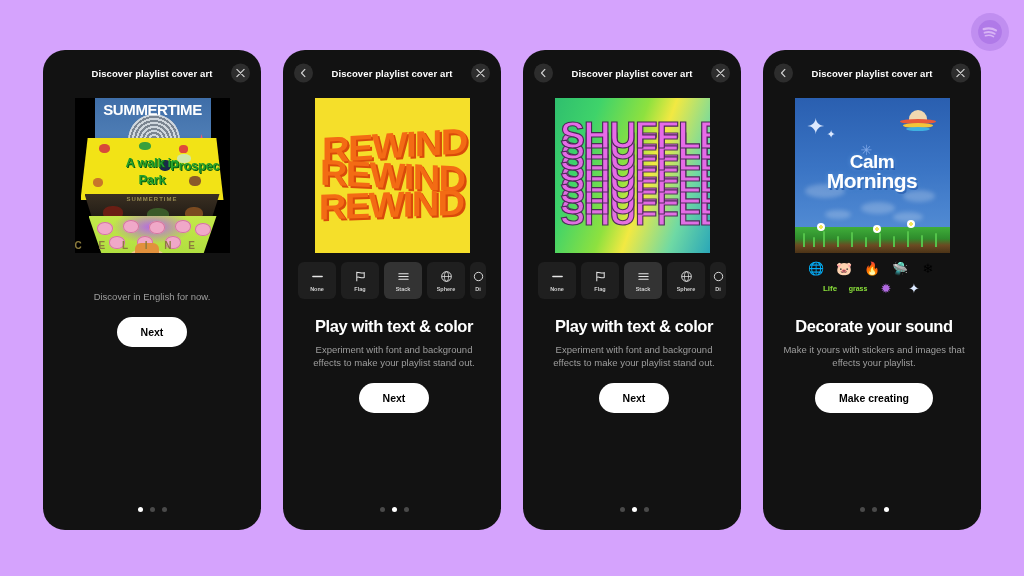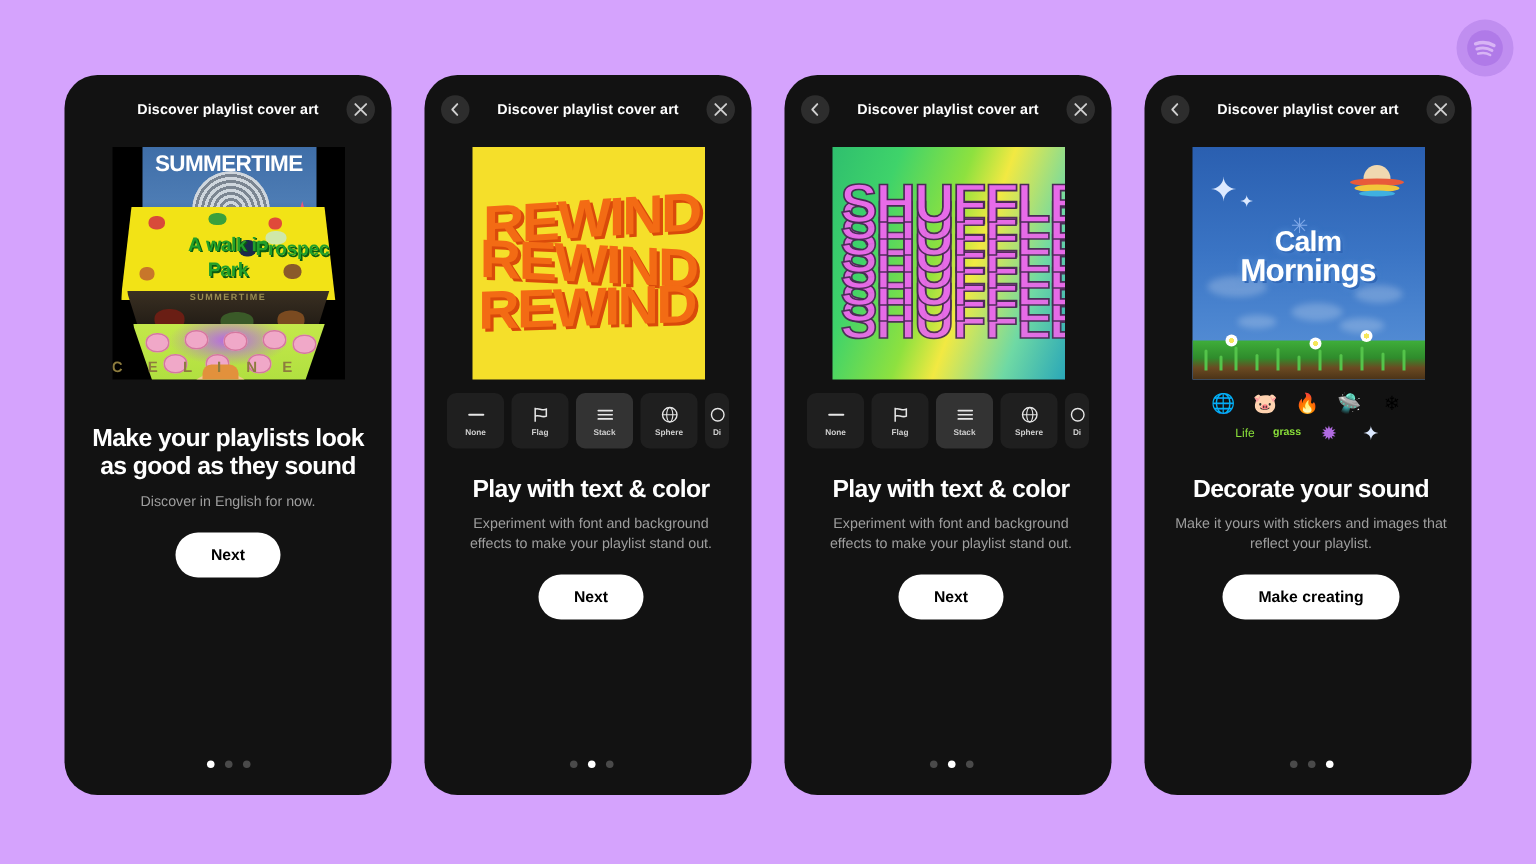--- a/index.html
+++ b/index.html
@@ -312,21 +312,20 @@
 
           </div>
           <div class="face">
               <div class="hat"></div>
             </div>
           <div class="celine">C E L I N E</div>
         </div>
       </div>
 
       <div class="copy">
-        <div class="headline">Make your playlists look as good as they sound</div>
         <div class="sub">Discover in English for now.</div>
         <button class="cta">Next</button>
         <div class="dots">
           <span class="dot on"></span>
           <span class="dot"></span>
           <span class="dot"></span>
         </div>
       </div>
     </div>
 
@@ -550,30 +549,30 @@
 
       <div class="stickers">
         <div class="st-row">
           <span class="st-cell">🌐</span>
           <span class="st-cell">🐷</span>
           <span class="st-cell">🔥</span>
           <span class="st-cell">🛸</span>
           <span class="st-cell">❄</span>
         </div>
         <div class="st-row">
-          <span class="st-cell" style="color:#8ae03a;font-size:8px;font-weight:normal;">Life</span>
+          <span class="st-cell" style="color:#8ae03a;font-size:8px;font-weight:bold;">Life</span>
           <span class="st-cell" style="color:#8ae03a;font-size:7px;font-weight:bold;">grass</span>
           <span class="st-cell" style="color:#b06ae0;">✹</span>
           <span class="st-cell" style="color:#dce9ff;">✦</span>
         </div>
       </div>
 
       <div class="copy">
         <div class="headline">Decorate your sound</div>
-        <div class="sub">Make it yours with stickers and images that reflect your playlist.</div>
+        <div class="sub">Make it yours with stickers and images that effects your playlist.</div>
         <button class="cta">Make creating</button>
         <div class="dots">
           <span class="dot"></span>
           <span class="dot"></span>
           <span class="dot on"></span>
         </div>
       </div>
     </div>
 
   </div>

